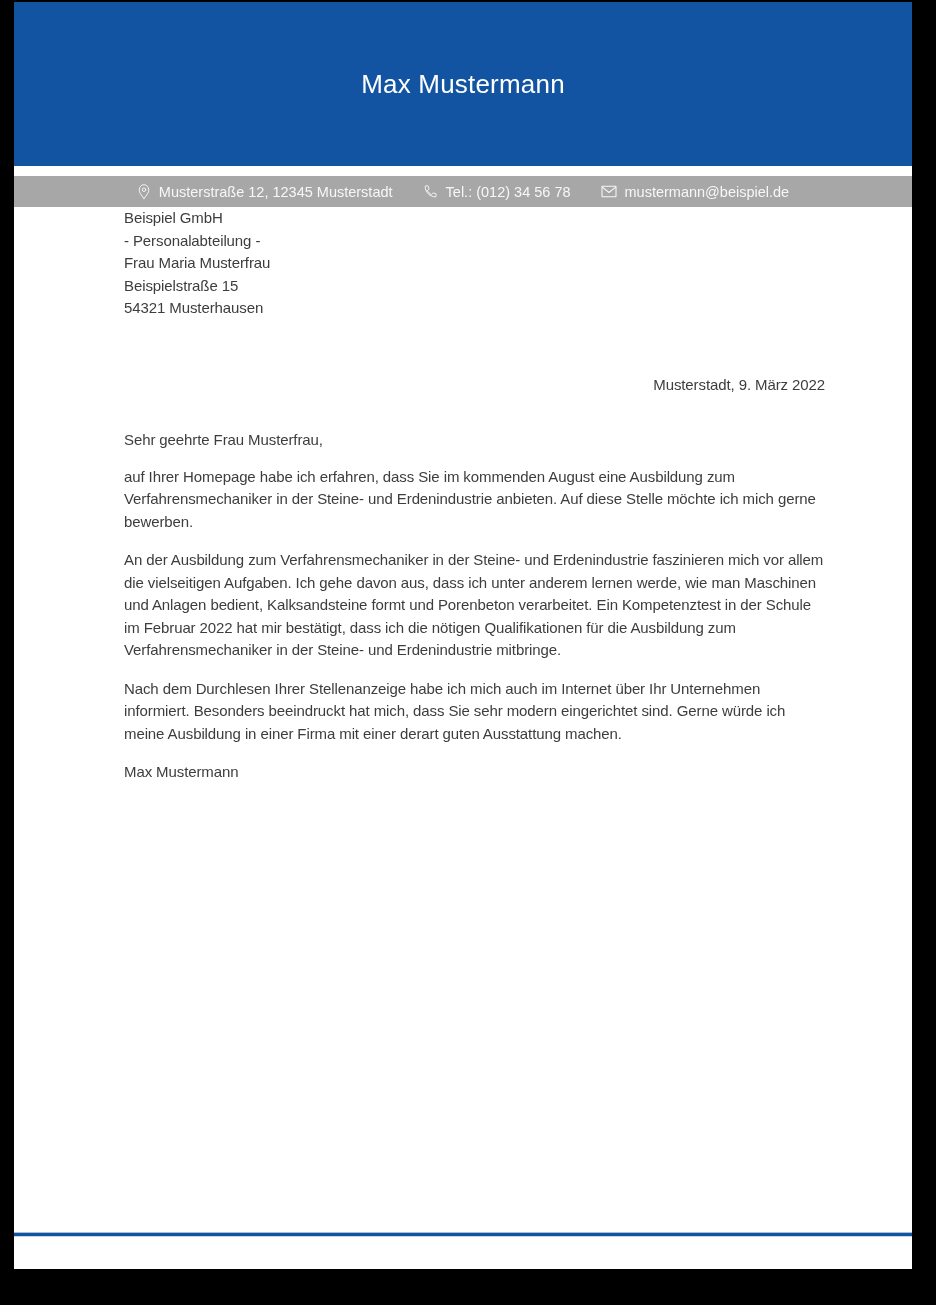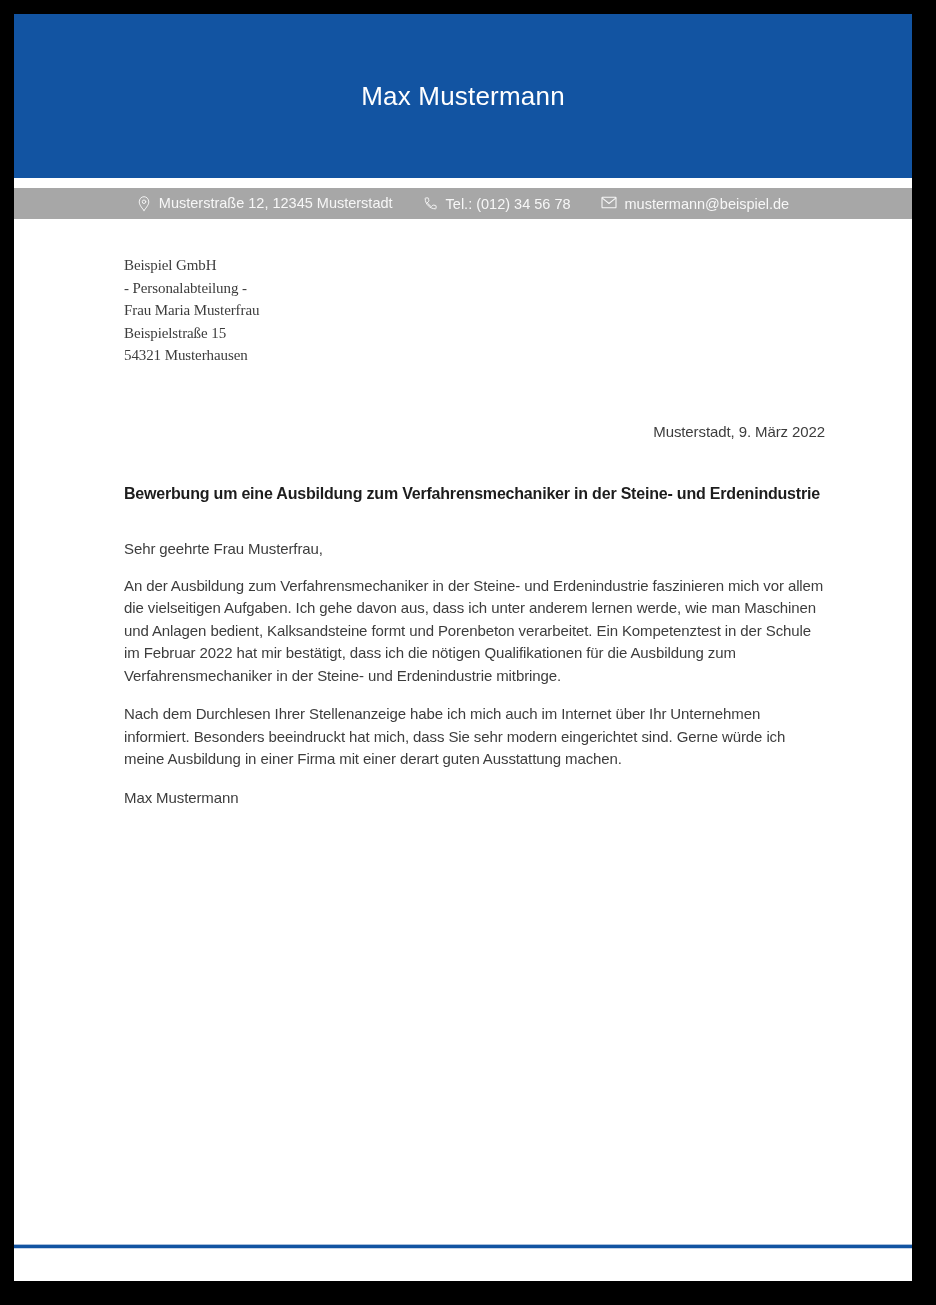--- a/index.html
+++ b/index.html
@@ -14,21 +14,21 @@
   }
   .canvas {
     position: relative;
     width: 936px;
     height: 1305px;
     background: #000000;
   }
   .page {
     position: absolute;
     left: 14px;
-    top: 14px;
+    top: 2px;
     width: 898px;
     height: 1267px;
     background: #ffffff;
   }
   
   .header {
     height: 164px;
     background: #1254a2;
     display: flex;
     align-items: center;
@@ -47,44 +47,42 @@
     background: #a7a7a7;
     display: flex;
     align-items: center;
     justify-content: center;
     gap: 30px;
     color: #f7f7f7;
     font-size: 14.5px;
   }
   .contact-item {
     display: flex;
-    align-items: flex-start;
+    align-items: center;
     gap: 8px;
     white-space: nowrap;
   }
   .contact-item svg {
     display: block;
     stroke: #f7f7f7;
     fill: none;
     stroke-width: 1.6;
     stroke-linecap: round;
     stroke-linejoin: round;
   }
   
   .content {
     padding: 0 87px 0 110px;
     color: #3d3d3d;
     font-size: 15px;
     line-height: 22.5px;
     letter-spacing: -0.1px;
   }
   .recipient {
-    margin-top: 35px;
     white-space: pre-line;
-    font-family: Liberation Serif, serif;
   }
   .date-line {
     margin-top: 54px;
     text-align: right;
   }
   .subject {
     margin-top: 39px;
     font-weight: 700;
     color: #1d1d1d;
     font-size: 16px;
@@ -151,24 +149,24 @@
 
     <div class="content">
       <div class="recipient">Beispiel GmbH
 - Personalabteilung -
 Frau Maria Musterfrau
 Beispielstraße 15
 54321 Musterhausen</div>
 
       <div class="date-line">Musterstadt, 9. März 2022</div>
 
-      <div class="subject">Bewerbung um eine Ausbildung zum Verfahrensmechaniker in der Steine- und Erdenindustrie</div>
 
       <div class="salutation">Sehr geehrte Frau Musterfrau,</div>
 
+      <p>auf Ihrer Homepage habe ich erfahren, dass Sie im kommenden August eine Ausbildung zum Verfahrensmechaniker in der Steine- und Erdenindustrie anbieten. Auf diese Stelle möchte ich mich gerne bewerben.</p>
       <p>An der Ausbildung zum Verfahrensmechaniker in der Steine- und Erdenindustrie faszinieren mich vor allem die vielseitigen Aufgaben. Ich gehe davon aus, dass ich unter anderem lernen werde, wie man Maschinen und Anlagen bedient, Kalksandsteine formt und Porenbeton verarbeitet. Ein Kompetenztest in der Schule im Februar 2022 hat mir bestätigt, dass ich die nötigen Qualifikationen für die Ausbildung zum Verfahrensmechaniker in der Steine- und Erdenindustrie mitbringe.</p>
       <p>Nach dem Durchlesen Ihrer Stellenanzeige habe ich mich auch im Internet über Ihr Unternehmen informiert. Besonders beeindruckt hat mich, dass Sie sehr modern eingerichtet sind. Gerne würde ich meine Ausbildung in einer Firma mit einer derart guten Ausstattung machen.</p>
 
 
       <div class="signature">Max Mustermann</div>
     </div>
 
     <div class="footer-line"></div>
 
   </div>

